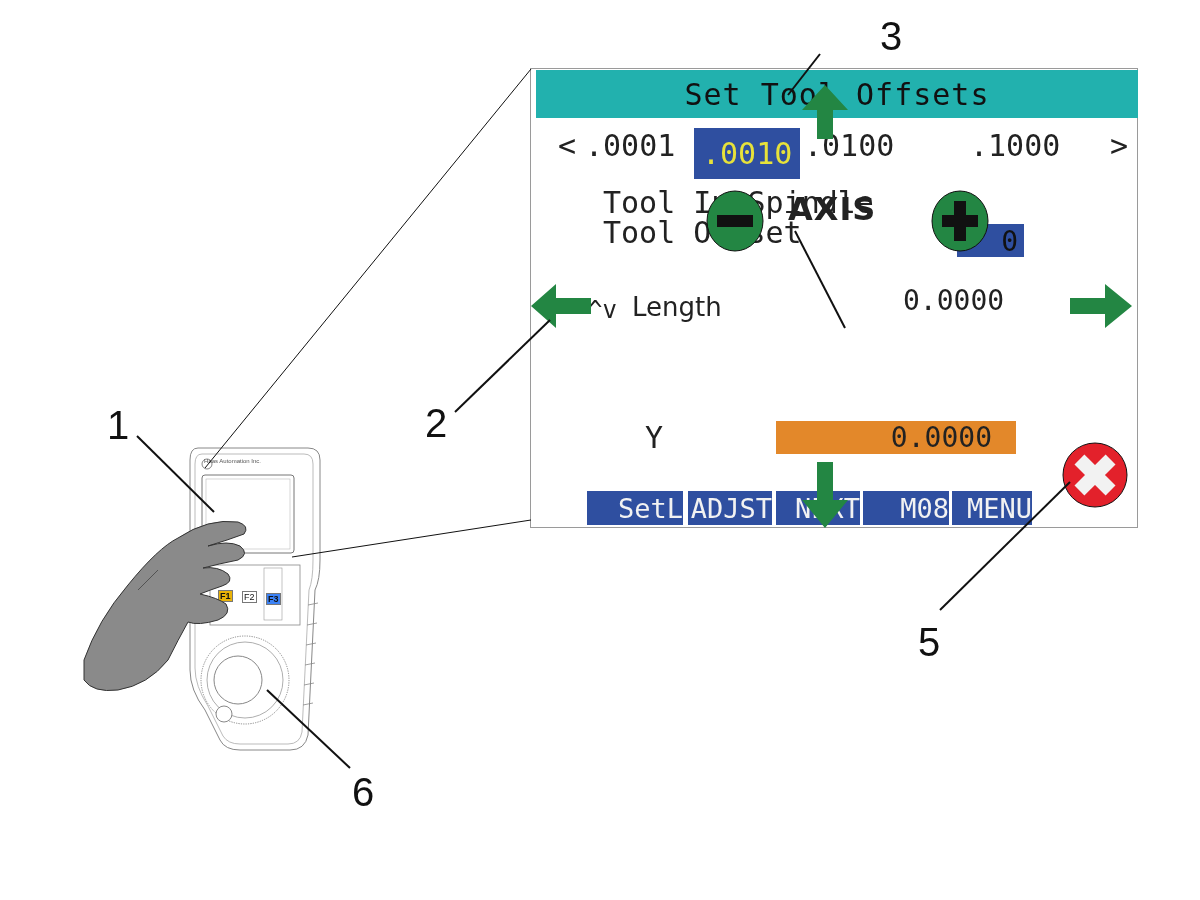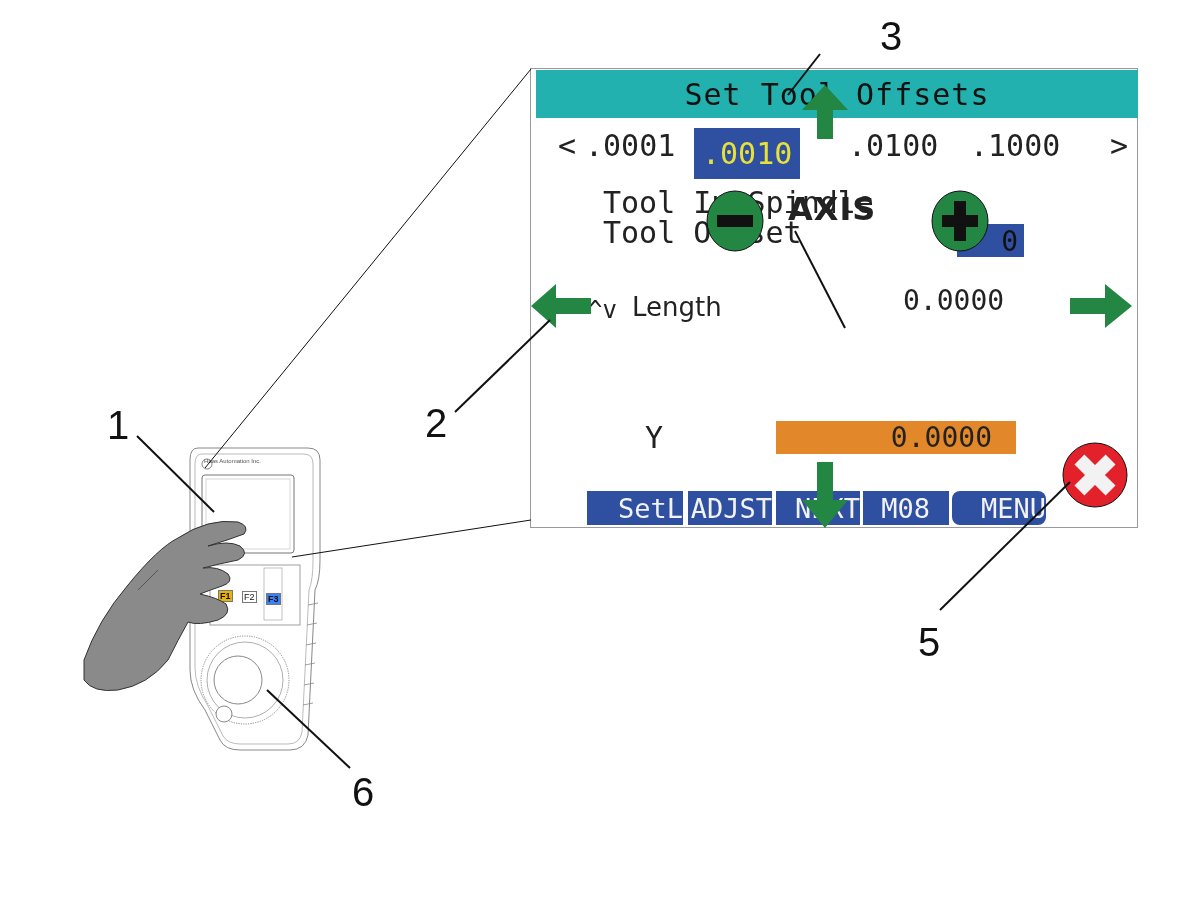--- a/index.html
+++ b/index.html
@@ -97,42 +97,42 @@
   <path d="M6 150 Q20 110 50 75 Q80 38 100 28 Q130 8 160 12 Q172 16 166 24 Q150 30 130 36 Q150 30 162 36 Q172 44 160 50 Q140 54 125 58 Q140 56 150 64 Q156 72 144 76 Q132 80 122 84 Q140 88 148 94 Q154 104 140 110 Q120 116 110 112 Q100 130 90 150 Q70 175 40 180 Q15 183 6 170 Z" fill="#8a8a8a" stroke="#333" stroke-width="1"></path>
   <path d="M60 80 Q70 70 80 60" stroke="#444" stroke-width="0.8" fill="none"></path>
 </svg>
 
 <div class="screen"></div>
 <div class="titlebar" style="left:536px; top:70px; width:602px;">Set Tool Offsets</div>
 
 <div class="mono inc-row" style="left:558px;">&lt;</div>
 <div class="mono inc-row" style="left:585px;">.0001</div>
 <div class="mono inc-row inc-sel" style="left:694px; top:128px; height:35px;">.0010</div>
-<div class="mono inc-row" style="left:848px;">.0100</div>
+<div class="mono inc-row" style="left:804px;">.0100</div>
 <div class="mono inc-row" style="left:970px;">.1000</div>
 <div class="mono inc-row" style="left:1110px;">&gt;</div>
 
 <div class="mono label abs" style="left:603px; top:188px;">Tool In Spindle</div>
 <div class="mono label abs" style="left:603px; top:218px;">Tool Offset</div>
 <div class="mono val-box-blue" style="left:957px; top:224px; width:67px; height:33px;">0</div>
 
 <div class="axis-text overlay">AXIS</div>
 
 <div class="mono abs" style="left:588px; top:296px; font-size:24px;">^v</div>
 <div class="abs" style="left:632px; top:292px; font-family:'DejaVu Sans', sans-serif; font-size:26px; color:#222;">Length</div>
 <div class="mono abs" style="left:903px; top:284px; font-size:28px;">0.0000</div>
 
 <div class="mono abs" style="left:645px; top:420px; font-size:30px;">Y</div>
 <div class="mono val-box-orange" style="left:776px; top:421px; width:240px; height:33px;">0.0000</div>
 
 <div class="softkey" style="left:587px; width:96px;">SetL</div>
 <div class="softkey" style="left:688px; width:84px;">ADJST</div>
 <div class="softkey" style="left:776px; width:84px;">NEXT</div>
-<div class="softkey" style="left:863px; width:86px; text-align:right; padding-right:19px;">M08</div>
-<div class="softkey" style="left:952px; width:94px;border-radius:8px;">MENU</div>
+<div class="softkey" style="left:863px; width:86px; text-align:right; padding-right:0;">M08</div>
+<div class="softkey" style="left:952px; width:80px;">MENU</div>
 
 <svg class="overlay" style="left:800px; top:85px;" width="50" height="55" viewBox="0 0 50 55">
   <polygon points="25,0 48,25 33,25 33,54 17,54 17,25 2,25" fill="#238643"></polygon>
 </svg>
 <svg class="overlay" style="left:800px; top:462px;" width="50" height="68" viewBox="0 0 50 68">
   <polygon points="17,0 33,0 33,38 48,38 25,66 2,38 17,38" fill="#238643"></polygon>
 </svg>
 <svg class="overlay" style="left:531px; top:284px;" width="60" height="44" viewBox="0 0 60 44">
   <polygon points="0,22 25,0 25,14 60,14 60,30 25,30 25,44" fill="#238643"></polygon>
 </svg>

